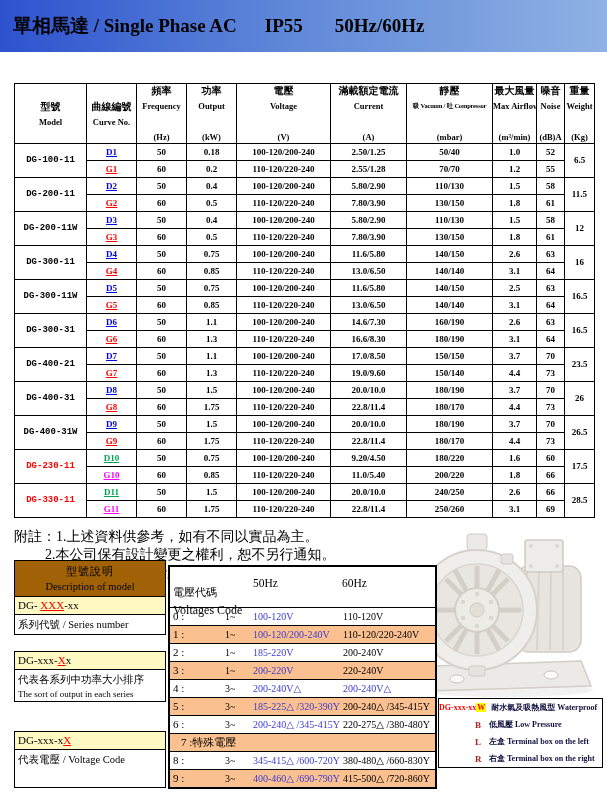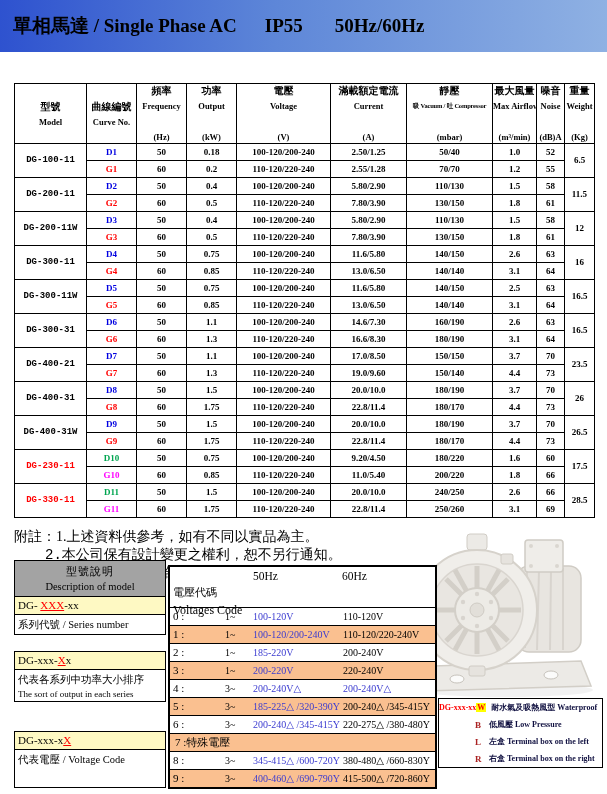--- a/index.html
+++ b/index.html
@@ -26,62 +26,62 @@
     border:1px solid #000;text-align:center;font-weight:bold;padding:0;
     overflow:hidden;white-space:nowrap;
   }
   table.spec th{height:58px;vertical-align:middle;background:#fff;}
   .h-zh{font-size:10px;line-height:13px;}
   .h-en{font-size:8.5px;line-height:12px;margin-top:3px;}
   .h-unit{font-size:8.5px;line-height:12px;margin-top:19px;font-weight:bold;}
   th.pressure-col .h-en{font-size:6.5px;letter-spacing:-0.2px;}
   table.spec td{height:16px;font-size:9px;line-height:15px;}
   td.model{font-size:9px;font-family:Liberation Mono, monospace;}
-  td.curve{font-size:9.5px;}
+  td.curve{font-size:9.5px;text-decoration:underline;}
   td.weight{font-size:9.5px;}
   .t-blue{color:#0000e0;}
   .t-red{color:#ff0000;}
   .t-green{color:#00a550;}
   .t-magenta{color:#ff00ff;}
   .t-black{color:#000;}
 
   
   .notes{position:absolute;left:14px;top:528px;font-size:14px;line-height:18px;z-index:2;}
-  .notes .ind{padding-left:31px;font-family:Liberation Mono, monospace;}
+  .notes .ind{padding-left:31px;}
 
   
   .descbox{position:absolute;left:14px;width:152px;border:1.5px solid #000;background:#fff;z-index:2;box-sizing:border-box;}
-  .greenhead{background:#a3a3a3;border-bottom:1px solid #000;text-align:center;padding:3px 16px 4px;}
+  .greenhead{background:#a16207;border-bottom:1px solid #000;text-align:center;padding:3px 16px 4px;}
   .greenhead .gz{font-size:11px;letter-spacing:1px;}
   .greenhead .ge{font-size:10.5px;margin-top:2px;}
   .yellowrow{background:#fef9c3;border-bottom:1px solid #000;padding:2px 3px 3px;font-size:11px;}
   .whiterow{padding:3px 3px 2px;font-size:10.5px;}
   .whiterow.small{font-size:9px;padding-top:0;}
   .redhl{color:#ff0000;text-decoration:underline;}
   #box1{top:560px;}
   #box2{top:651px;}
   #box3{top:731px;height:57px;}
 
   
   .vtable{
     position:absolute;left:168px;top:565px;width:269px;border:2px solid #000;
     background:#fff;z-index:2;box-sizing:border-box;
   }
   .vhead{display:grid;grid-template-columns:83px 89px 1fr;height:40px;}
   .vhead .c1{padding:18px 0 0 3px;}
   .vhead .c1 .l1{font-size:11px;}
   .vhead .c1 .l2{font-size:12px;margin-top:3px;}
-  .vhead .hz{font-size:11.5px;padding-top:3px;}
+  .vhead .hz{font-size:11.5px;padding-top:10px;}
   .vrow{display:grid;grid-template-columns:55px 28px 90px 1fr;border-top:1px solid #000;height:17px;line-height:17px;font-size:10px;}
   .vrow.orange{background:#fac090;}
   .vcell{overflow:hidden;white-space:nowrap;}
   .vcode{padding-left:3px;font-size:11px;}
   .vphase{font-size:10px;}
   .t-vblue{color:#3b3bd0;}
-  .span4{grid-column:1/5;padding-left:5px;font-size:11px;}
+  .span4{grid-column:1/5;padding-left:11px;font-size:11px;}
 
   
   .legend{
     position:absolute;left:438px;top:698px;width:165px;border:1.5px solid #000;
     background:#fff;z-index:3;box-sizing:border-box;font-weight:bold;padding-bottom:3px;
   }
   .lrow1{display:flex;align-items:center;margin-top:3px;font-size:8px;}
   .lrow1 .code{color:#ff0000;}
   .lrow1 .whl{color:#ff0000;background:#ffff00;padding:0 1px;}
   .lrow1 .desc{margin-left:5px;color:#101040;font-size:8px;}

